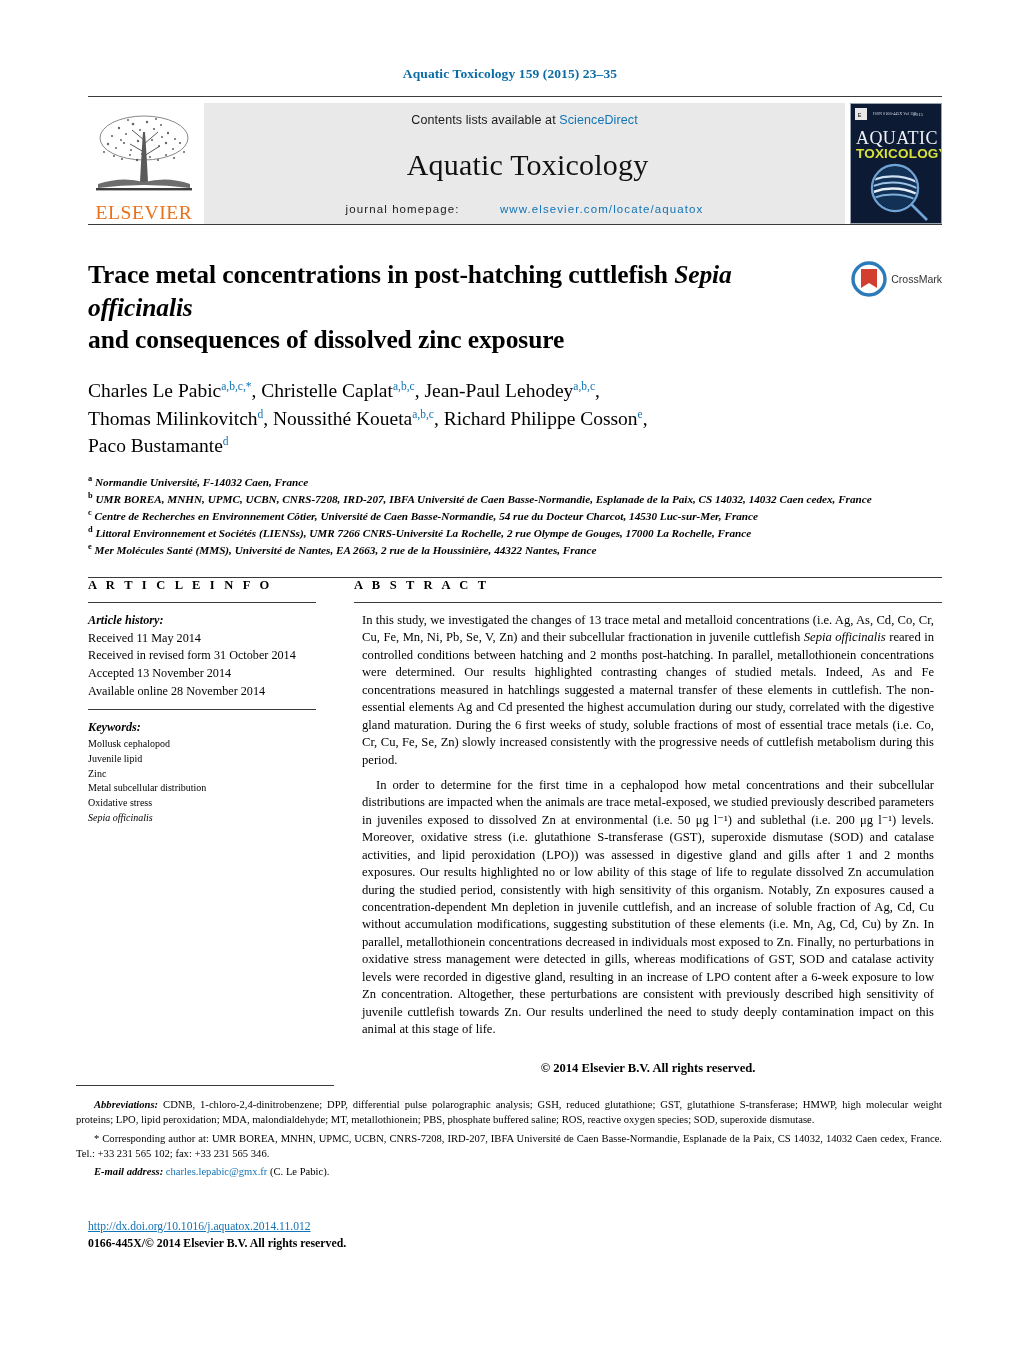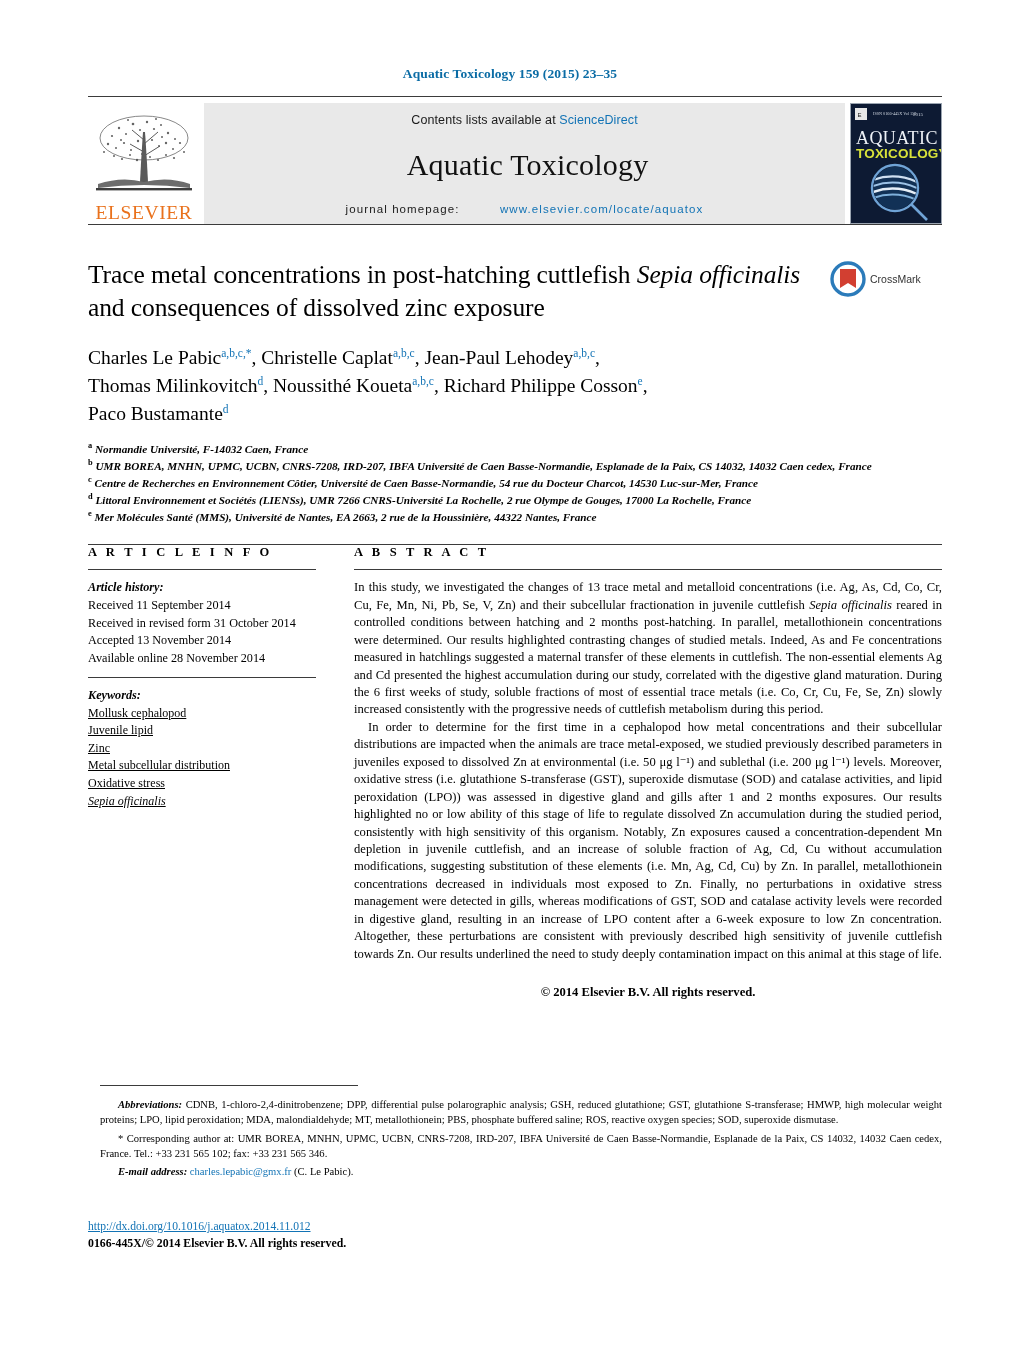--- a/index.html
+++ b/index.html
@@ -106,37 +106,38 @@
   }
 
   
   .titleblock {
     margin: 34px 78px 0 88px;
     position: relative;
     min-height: 60px;
   }
   h1.paper-title {
     font-family: "Liberation Serif", serif;
-    font-weight: normal;
+    font-weight: bold;
     font-size: 25.5px;
     line-height: 1.28;
     margin: 0;
     padding-right: 120px;
     letter-spacing: -.1px;
   }
   h1.paper-title i { font-style: italic; }
 
   .crossmark {
     position: absolute;
     right: 0px;
     top: 2px;
     width: 112px;
     display: flex;
     align-items: center;
     gap: 4px;
+    justify-content: flex-end;
   }
   .crossmark .cm-label {
     font-family: "Liberation Sans", sans-serif;
     font-size: 10.5px;
     color: #333;
   }
 
   .authors {
     font-family: "Liberation Serif", serif;
     font-size: 19.5px;
@@ -193,43 +194,43 @@
     font-weight: bold;
     font-size: 12.2px;
     line-height: 1.45;
   }
   .info-line {
     font-size: 12.2px;
     line-height: 1.45;
   }
   .info-gap { height: 9px; }
   .kw-block { margin-top: 2px; }
-  .kw-line { font-size: 12px; line-height: 1.47; text-decoration: underline; }
+  .kw-line { font-size: 10px; line-height: 1.47; }
   .kw-line.ital { font-style: italic; }
 
   .abs-p {
     font-size: 12.6px;
     line-height: 1.385;
     text-align: justify;
-    margin: 0;
+    margin: 8px;
     hyphens: auto;
   }
   .abs-p + .abs-p { text-indent: 14px; margin-top: 0px; }
   .abs-p i { font-style: italic; }
   .copyline {
     text-align: center;
     font-size: 12.6px;
     font-weight: bold;
     margin-top: 22px;
   }
 
   
   .footnotes {
     position: absolute;
-    left: 100px;
+    left: 76px;
     right: 78px;
     top: 1085px;
   }
   .fn-rule { width: 258px; border-bottom: 1.2px solid #3b3b3b; margin-bottom: 11px; }
   .fn-p {
     font-size: 10.6px;
     line-height: 1.44;
     text-align: justify;
     margin: 0 0 3px 0;
   }
@@ -382,21 +383,21 @@
       <div><sup>e</sup> <span>Mer Molécules Santé (MMS), Université de Nantes, EA 2663, 2 rue de la Houssinière, 44322 Nantes, France</span></div>
     </div>
   </div>
 
   <div class="cols">
 
     <div class="col-info">
       <div class="sect-head">A R T I C L E   I N F O</div>
       <div class="hr-thin"></div>
       <div class="info-label">Article history:</div>
-      <div class="info-line">Received 11 September 2014</div>
+      <div class="info-line">Received 11 May 2014</div>
       <div class="info-line">Received in revised form 31 October 2014</div>
       <div class="info-line">Accepted 13 November 2014</div>
       <div class="info-line">Available online 28 November 2014</div>
       <div class="info-gap"></div>
       <div class="hr-thin"></div>
       <div class="kw-block">
         <div class="info-label">Keywords:</div>
         <div class="kw-line">Mollusk cephalopod</div>
         <div class="kw-line">Juvenile lipid</div>
         <div class="kw-line">Zinc</div>

